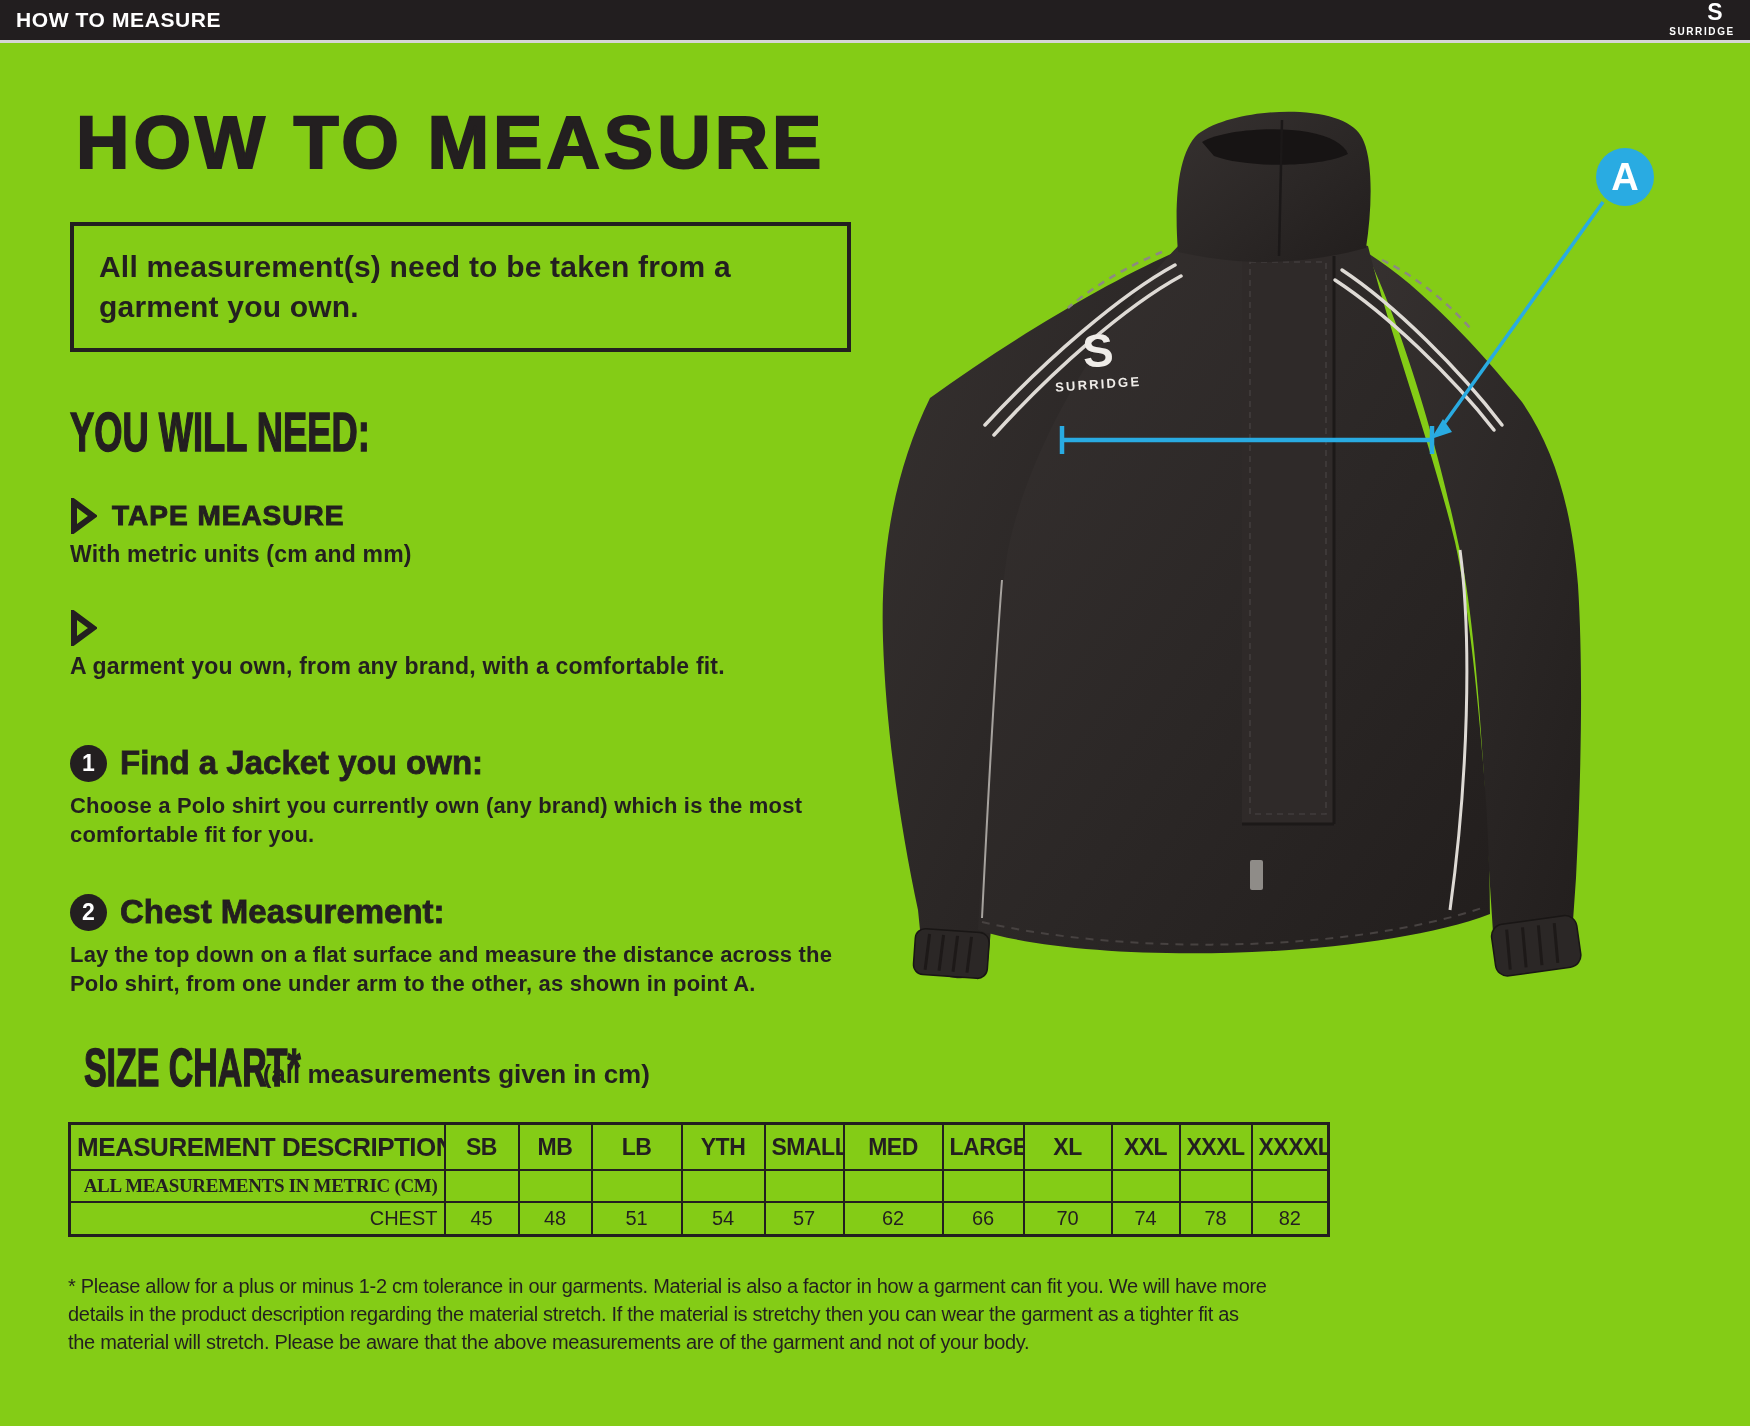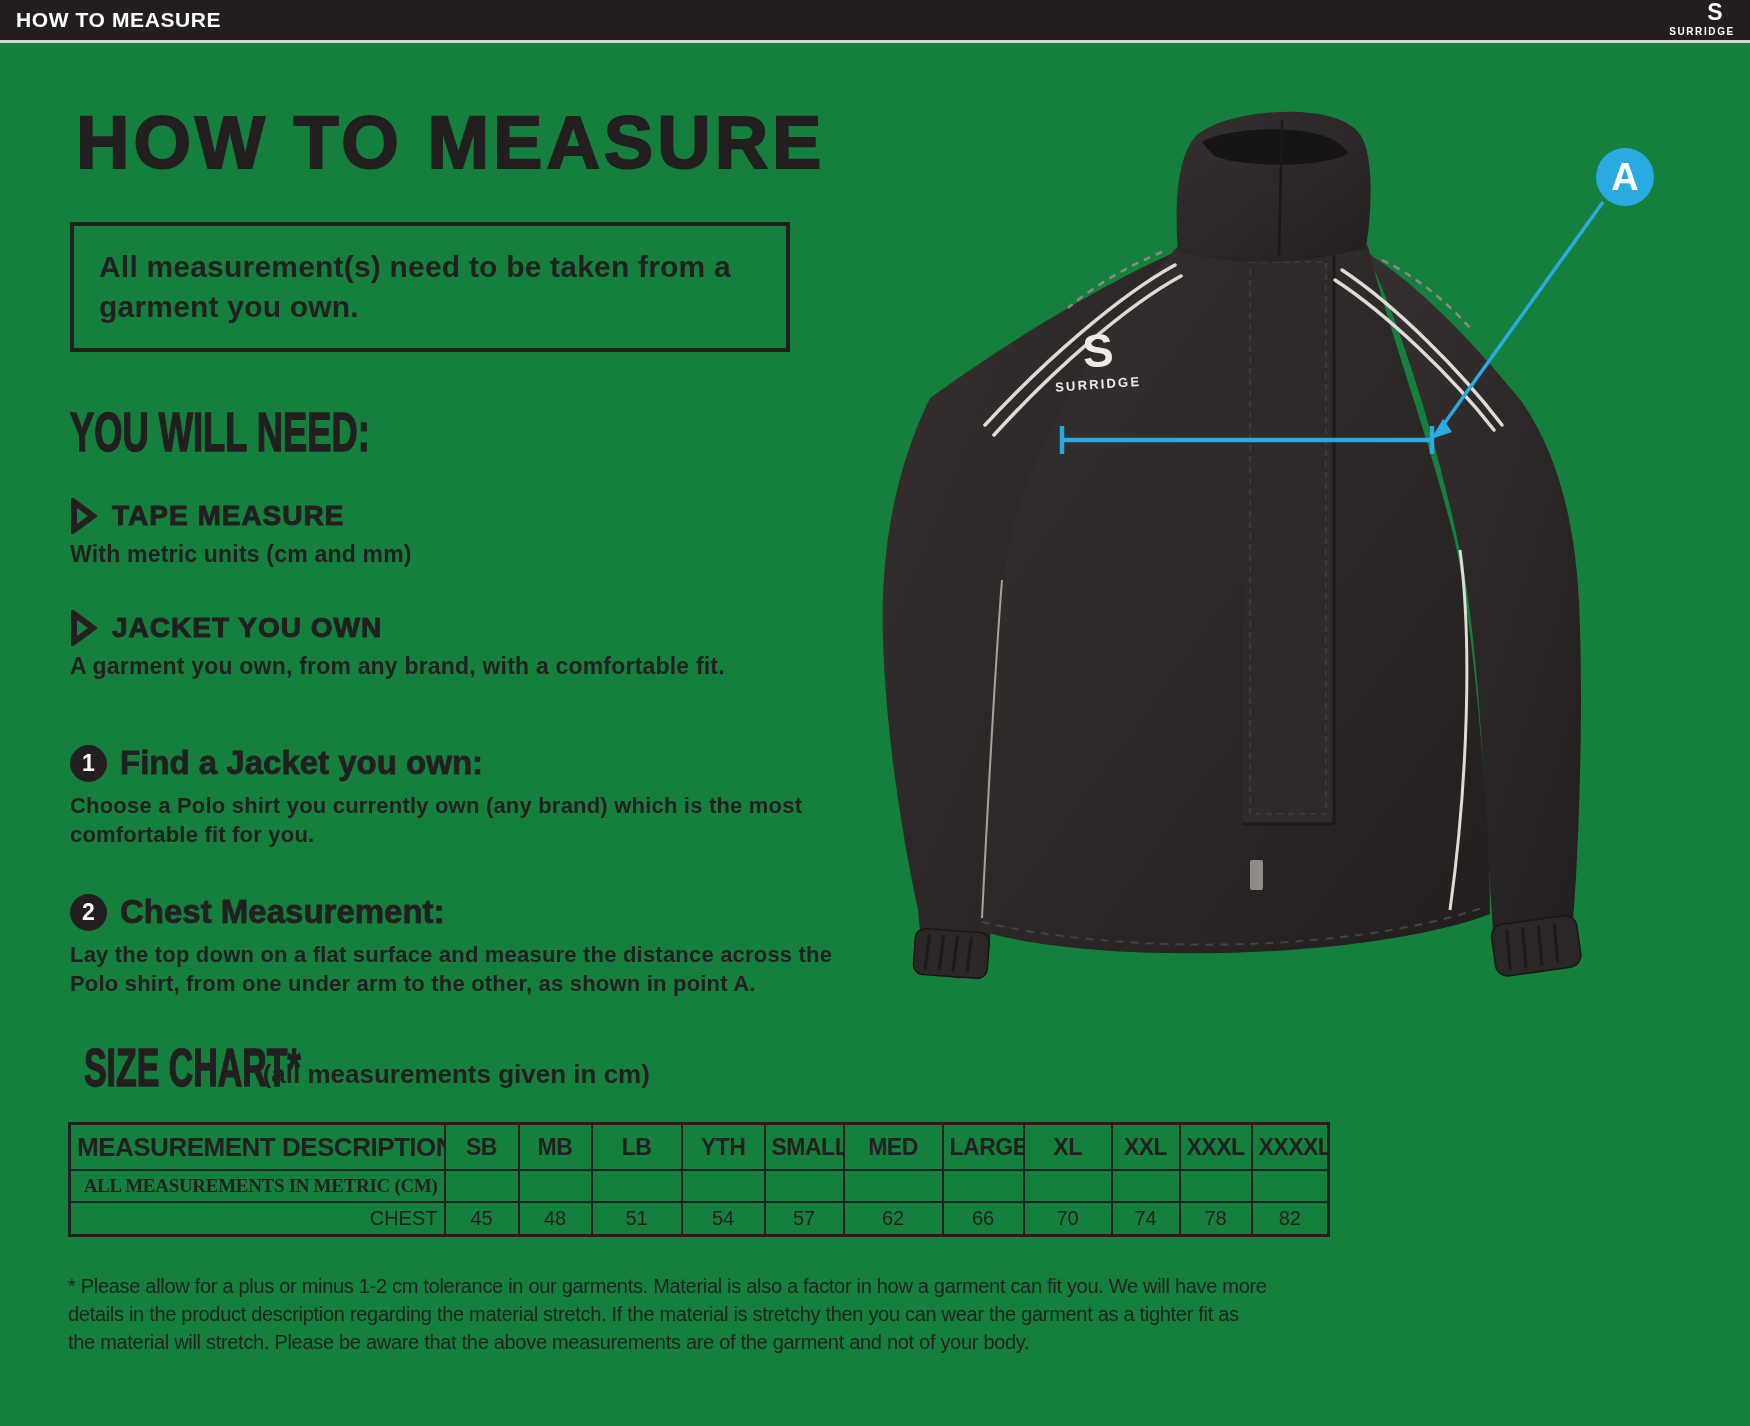--- a/index.html
+++ b/index.html
@@ -1,36 +1,36 @@
 <!DOCTYPE html>
 <html><head>
 <meta charset="utf-8">
 <style>
   html,body{margin:0;padding:0;background:#ffffff;}
   .canvas{
-    position:relative;width:1750px;height:1426px;background:#15803d;overflow:hidden;
+    position:relative;width:1750px;height:1426px;background:#84cc16;overflow:hidden;
     font-family:"Liberation Sans",sans-serif;color:#231f20;
   }
   
   .topbar{
     position:absolute;left:0;top:0;width:1750px;height:40px;background:#221e1f;
     border-bottom:3px solid #d6d6d6;box-sizing:content-box;
   }
   .topbar-title{
     position:absolute;left:16px;top:0;height:40px;line-height:40px;
     color:#ffffff;font-size:21px;font-weight:bold;letter-spacing:.6px;
   }
   .topbar-brand{position:absolute;right:12px;top:1px;width:80px;height:38px;}
   
   .h1{
     position:absolute;left:76px;top:100px;font-size:74px;font-weight:bold;letter-spacing:4px;
     -webkit-text-stroke:2px #231f20;white-space:nowrap;
   }
   .notice-box{
-    position:absolute;left:70px;top:222px;width:720px;height:130px;box-sizing:border-box;
+    position:absolute;left:70px;top:222px;width:781px;height:130px;box-sizing:border-box;
     border:4px solid #231f20;padding:21px 25px 0 25px;
     font-size:30px;font-weight:bold;line-height:1.34;letter-spacing:.2px;
   }
   .h2-need{
     position:absolute;left:70px;top:400px;font-size:55px;font-weight:bold;
     transform:scaleX(.66);transform-origin:left top;-webkit-text-stroke:1.5px #231f20;
     white-space:nowrap;
   }
   
   .need-item{position:absolute;left:70px;}
@@ -102,21 +102,20 @@
       <span class="need-title">TAPE MEASURE</span>
     </div>
     <div class="need-desc">With metric units (cm and mm)</div>
   </div>
 
   <div class="need-item n2">
     <div class="need-head">
       <svg width="27" height="36" viewBox="0 0 27 36">
         <path d="M4 4 L23 18 L4 32 Z" fill="none" stroke="#231f20" stroke-width="6" stroke-linejoin="miter"></path>
       </svg>
-      <span class="need-title">JACKET YOU OWN</span>
     </div>
     <div class="need-desc">A garment you own, from any brand, with a comfortable fit.</div>
   </div>
 
   <div class="step s1">
     <div class="step-head">
       <div class="step-badge">1</div>
       <div class="step-title">Find a Jacket you own:</div>
     </div>
     <div class="step-desc">Choose a Polo shirt you currently own (any brand) which is the most comfortable fit for you.</div>

